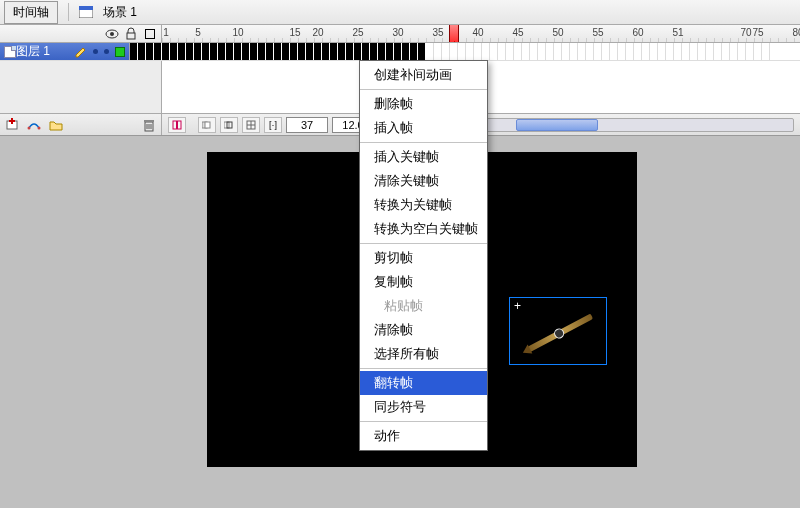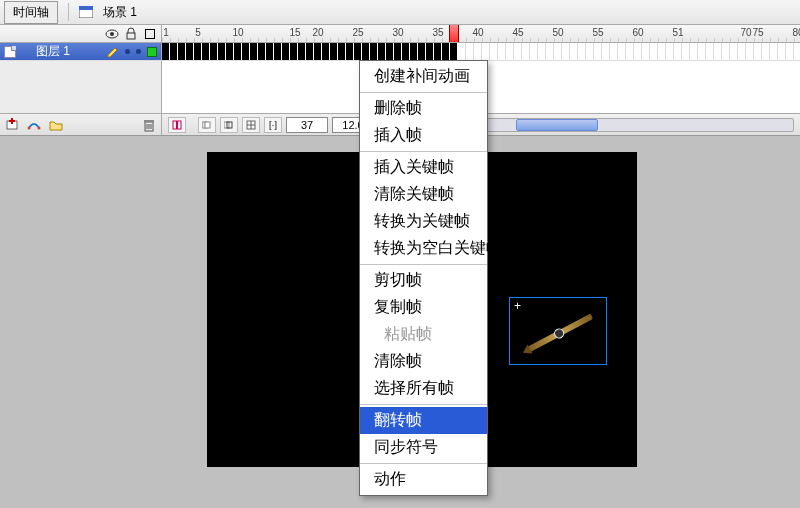--- a/index.html
+++ b/index.html
@@ -83,25 +83,25 @@
   .playhead::after{
     content:"";position:absolute;top:16px;left:4px;width:1px;bottom:-100px;background:#d00;
   }
 
   .tl-row {
     height: 18px;
     display: flex;
     border-bottom: 1px solid #ddd;
   }
   .layer-cell {
-    width: 162px;
+    width: 130px;
     border-right: 1px solid #aaa;
     display: flex;
     align-items: center;
-    gap: 20px;
+    gap: 0;
     padding: 8px 4px;
     background: linear-gradient(#5a7fd6,#3b63c4);
     color: #fff;
   }
   .layer-cell .page-icon {
     width:12px;height:12px;background:#fff;border:1px solid #88a;
     position:relative;
   }
   .layer-cell .page-icon::after{content:"";position:absolute;right:-1px;top:-1px;width:4px;height:4px;background:#cde;border-left:1px solid #88a;border-bottom:1px solid #88a;}
   .layer-dots { margin-left:auto; display:flex; align-items:center; gap:6px;}
@@ -174,21 +174,21 @@
     left:359px; top:60px;
     width:129px;
     background:#fff;
     border:1px solid #666;
     box-shadow:3px 3px 6px rgba(0,0,0,0.3);
     z-index:20;
     padding:2px 0;
   }
   .ctx-menu .item{
     padding:3px 14px;
-    font-size:16px;
+    font-size:13px;
     color:#000;
     white-space:nowrap;
   }
   .ctx-menu .item.disabled{color:#999;margin-left:10px;}
   .ctx-menu .item.hover{
     background:#2a5bd7;color:#fff;
   }
   .ctx-menu hr{
     border:none;border-top:1px solid #c4c4c4;margin:2px 0;
   }

